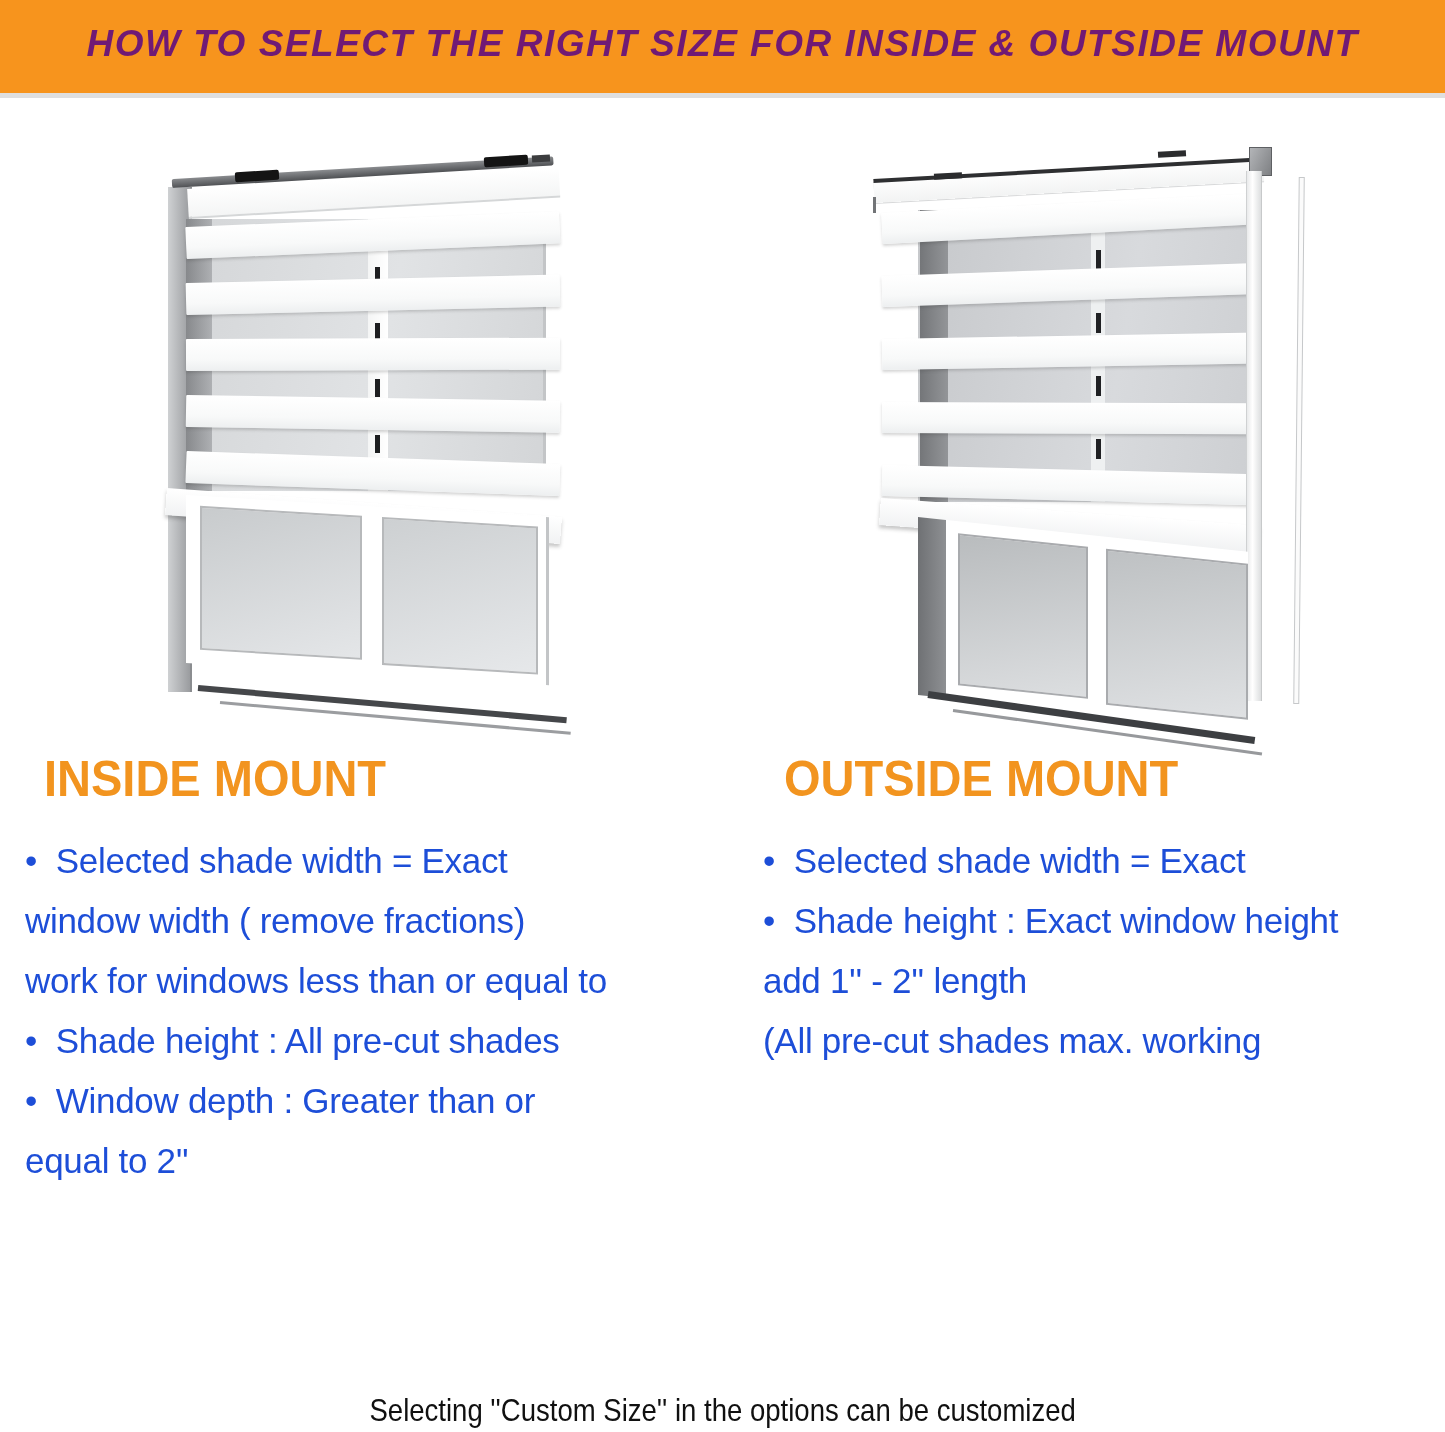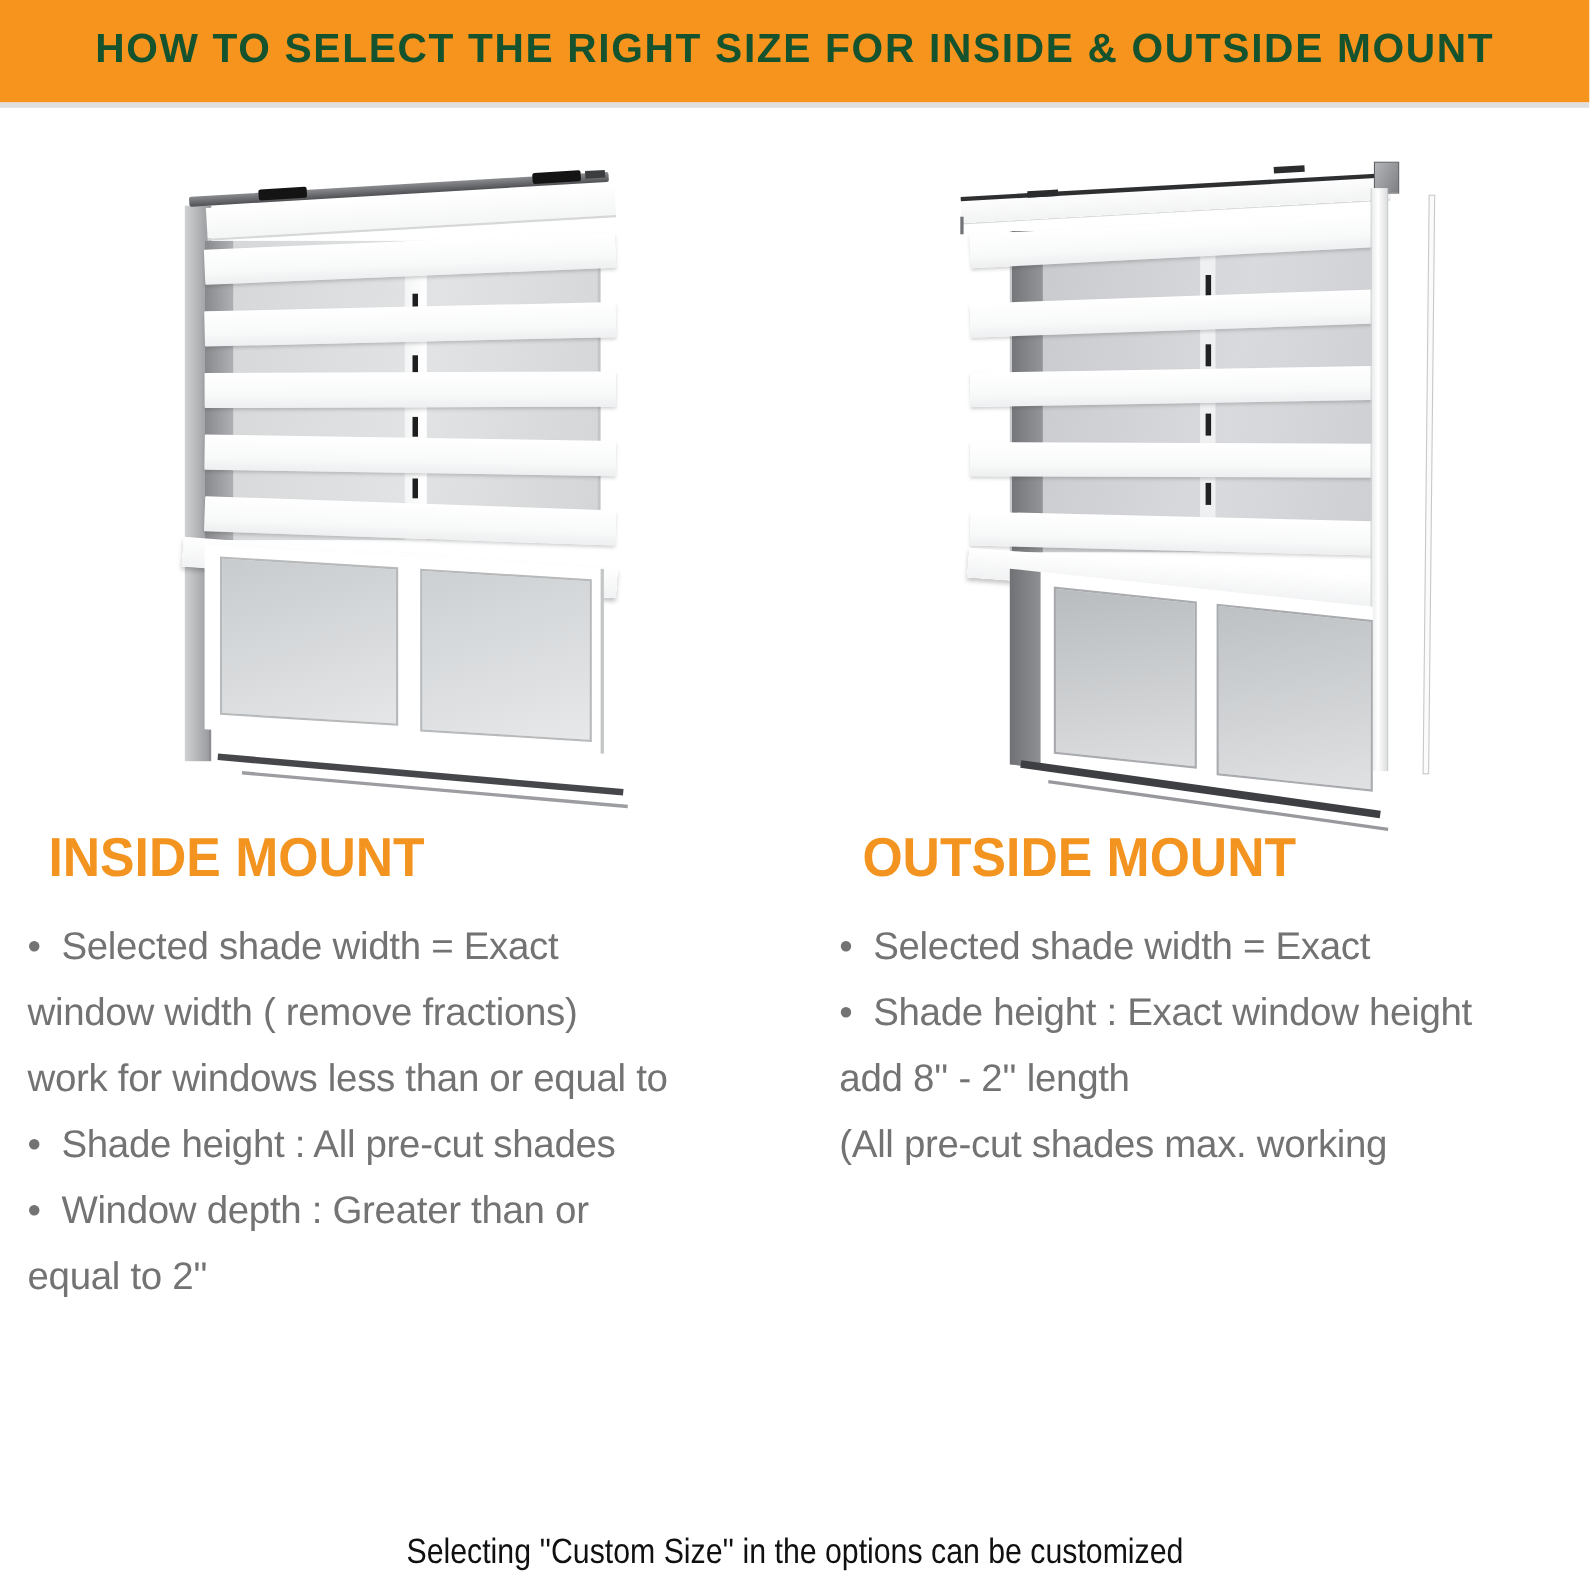--- a/index.html
+++ b/index.html
@@ -6,22 +6,22 @@
   body{
     width:1445px;height:1432px;position:relative;overflow:hidden;
     background:#ffffff;font-family:"Liberation Sans",sans-serif;
   }
   
   .banner{
     position:absolute;left:0;top:0;width:1445px;height:93px;
     background:#f7941d;display:flex;align-items:center;justify-content:center;
   }
   .banner span{
-    color:#14532d;font-weight:700;font-size:37px;letter-spacing:1.5px;
-    white-space:nowrap;transform:translateY(-3px);
+    color:#701a75;font-weight:700;font-size:37px;letter-spacing:1.5px;
+    white-space:nowrap;transform:translateY(-3px);font-style:italic;
   }
   .banner-underline{
     position:absolute;left:0;top:93px;width:1445px;height:5px;
     background:#c9c9c9;opacity:.6;
   }
   
   .illus{position:absolute}
   .illus div{position:absolute}
   .stripe{
     background:linear-gradient(180deg,#ffffff 0%,#f8f9f9 65%,#edeff0 100%);
@@ -32,21 +32,21 @@
     background:linear-gradient(180deg,#ffffff,#f1f2f3);
     box-shadow:0 3px 4px rgba(50,50,50,.28);
     transform-origin:left center;
   }
   
   h2.mount{
     position:absolute;margin:0;color:#f2941f;font-size:50px;font-weight:700;
     white-space:nowrap;transform:scaleX(.94);transform-origin:left center;
   }
   
-  .col{position:absolute;font-size:35px;line-height:60px;color:#737373;letter-spacing:-0.3px}
+  .col{position:absolute;font-size:35px;line-height:60px;color:#1d4ed8;letter-spacing:-0.3px}
   .col div{white-space:pre}
   
   .footer{position:absolute;top:1392px;left:0;width:1445px;text-align:center;font-size:32px;color:#101010}
   .footer span{display:inline-block;transform:scaleX(.86);white-space:nowrap}
 </style>
 </head>
 <body>
 
 <header class="banner">
   <span>HOW TO SELECT THE RIGHT SIZE FOR INSIDE &amp; OUTSIDE MOUNT</span>
@@ -133,19 +133,19 @@
   <div>window width ( remove fractions)</div>
   <div>work for windows less than or equal to</div>
   <div>•  Shade height : All pre-cut shades</div>
   <div>•  Window depth : Greater than or</div>
   <div>equal to 2''</div>
 </section>
 
 <section class="col" style="left:763px;top:831px;width:680px">
   <div>•  Selected shade width = Exact</div>
   <div>•  Shade height : Exact window height</div>
-  <div>add 8'' - 2'' length</div>
+  <div>add 1'' - 2'' length</div>
   <div>(All pre-cut shades max. working</div>
 </section>
 
 <footer class="footer">
   <span>Selecting ''Custom Size'' in the options can be customized</span>
 </footer>
 
 </body></html>

